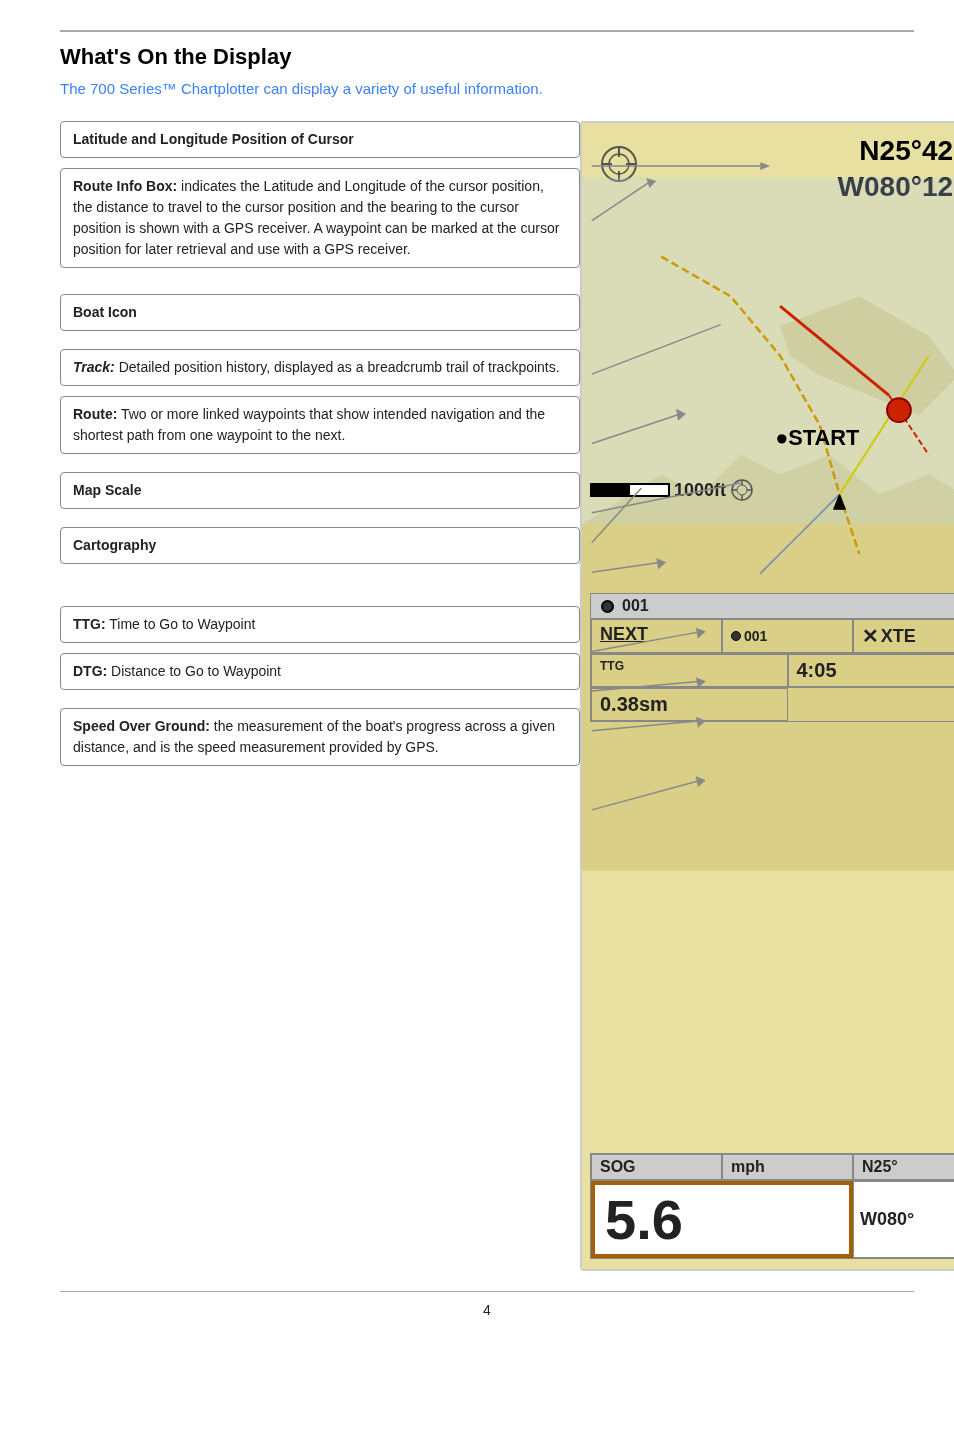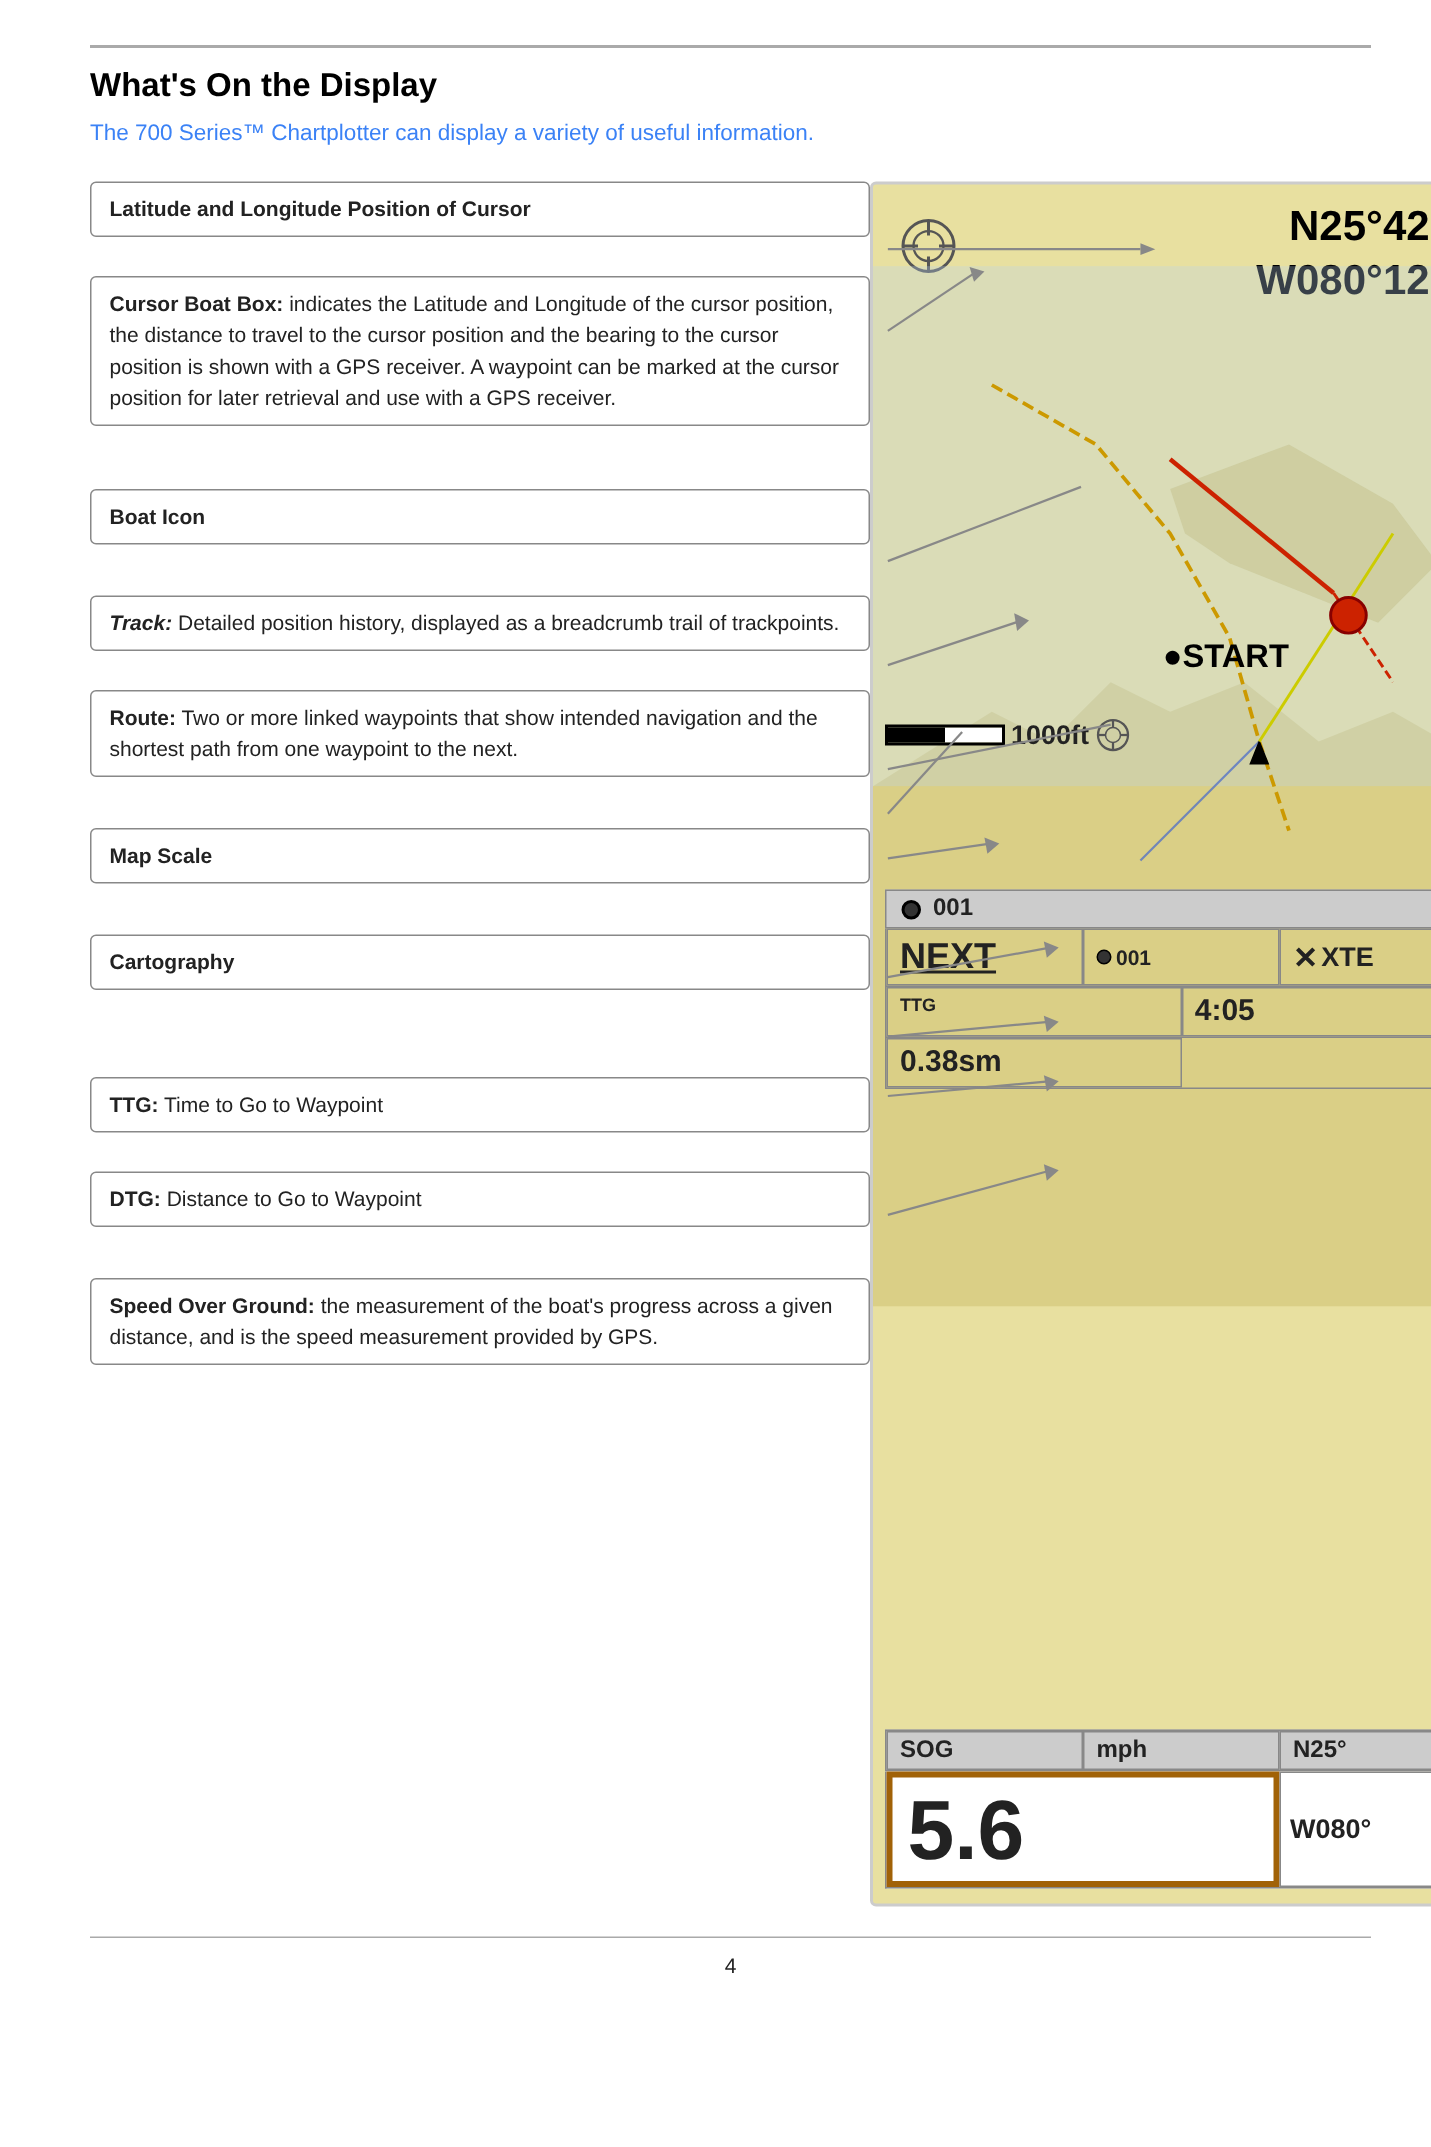--- a/index.html
+++ b/index.html
@@ -47,21 +47,21 @@
       position: relative;
       display: flex;
       align-items: flex-start;
       justify-content: flex-end;
     }
     
     .info-box {
       border: 1.5px solid #888;
       border-radius: 4px;
       padding: 7px 12px;
-      margin-bottom: 26px;
+      margin-bottom: 10px;
       background: #fff;
       font-size: 14px;
       line-height: 1.5;
     }
     .info-box.label-only {
       font-weight: bold;
       font-size: 14px;
       padding: 7px 12px;
     }
     .info-box .label {
@@ -126,21 +126,21 @@
 
   <div class="content-area">
 
     <div class="left-column">
 
       <div class="info-box label-only">
         <span>Latitude and Longitude Position of Cursor</span>
       </div>
 
       <div class="info-box">
-        <span class="label">Cursor Boat Box:</span>
+        <span class="label">Route Info Box:</span>
         <span> indicates the Latitude and Longitude of the cursor position, the distance to travel to the cursor position and the bearing to the cursor position is shown with a GPS receiver. A waypoint can be marked at the cursor position for later retrieval and use with a GPS receiver.</span>
       </div>
 
       <div class="spacer-lg"></div>
 
       <div class="info-box label-only">
         <span>Boat Icon</span>
       </div>
 
       <div class="spacer"></div>
@@ -245,21 +245,21 @@
         </div>
 
         <div style="position:absolute;top:470px;left:8px;width:395px;">
 
           <div style="background:#ccc;border:1.5px solid #888;padding:3px 10px;font-size:16px;font-weight:900;display:flex;align-items:center;gap:8px;">
             <span style="width:13px;height:13px;background:#333;border-radius:50%;border:2px solid #000;display:inline-block;flex-shrink:0;"></span>
             <span>001</span>
           </div>
 
           <div style="display:grid;grid-template-columns:1fr 1fr 1fr;border:1.5px solid #888;border-top:none;">
-            <div style="border:1px solid #888;padding:4px 8px;font-size:24px;font-weight:900;text-decoration:underline;">
+            <div style="border:1px solid #888;padding:4px 8px;font-size:18px;font-weight:900;text-decoration:underline;">
               <span>NEXT</span>
             </div>
             <div style="border:1px solid #888;padding:4px 8px;font-size:14px;font-weight:900;display:flex;align-items:center;gap:3px;">
               <span style="width:10px;height:10px;background:#333;border-radius:50%;border:1.5px solid #000;display:inline-block;"></span>
               <span>001</span>
             </div>
             <div style="border:1px solid #888;padding:4px 8px;font-size:18px;font-weight:900;display:flex;align-items:center;gap:2px;">
               <span style="font-size:20px;font-weight:900;">✕</span>
               <span>XTE</span>
             </div>

